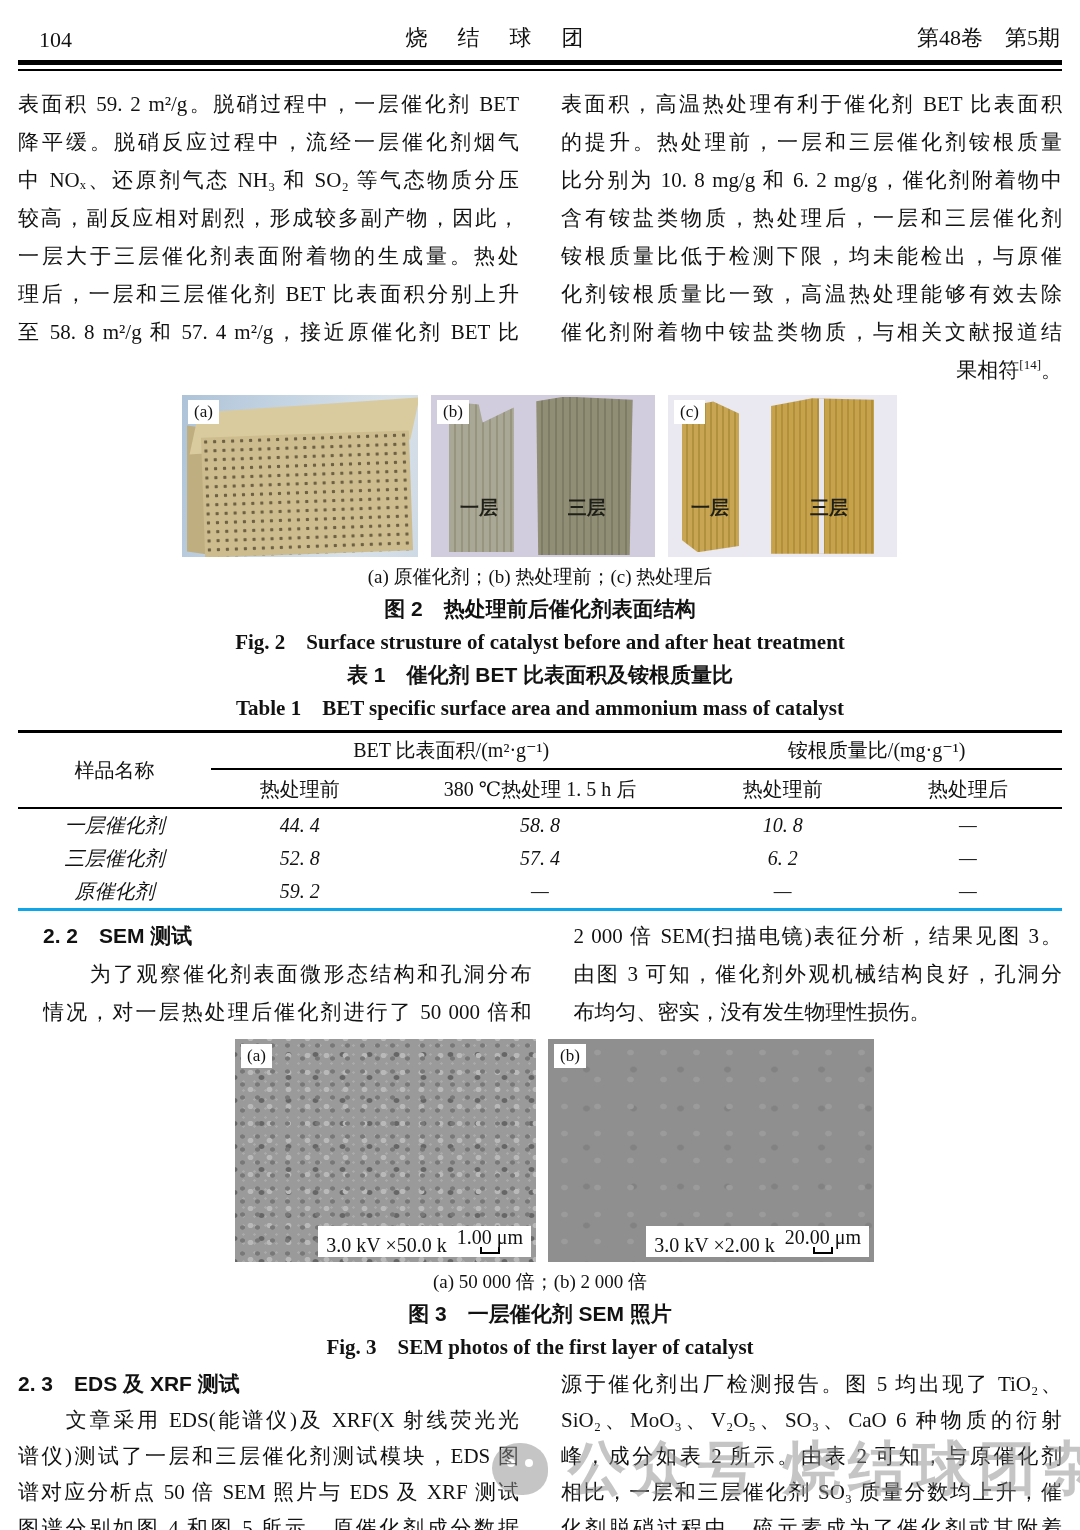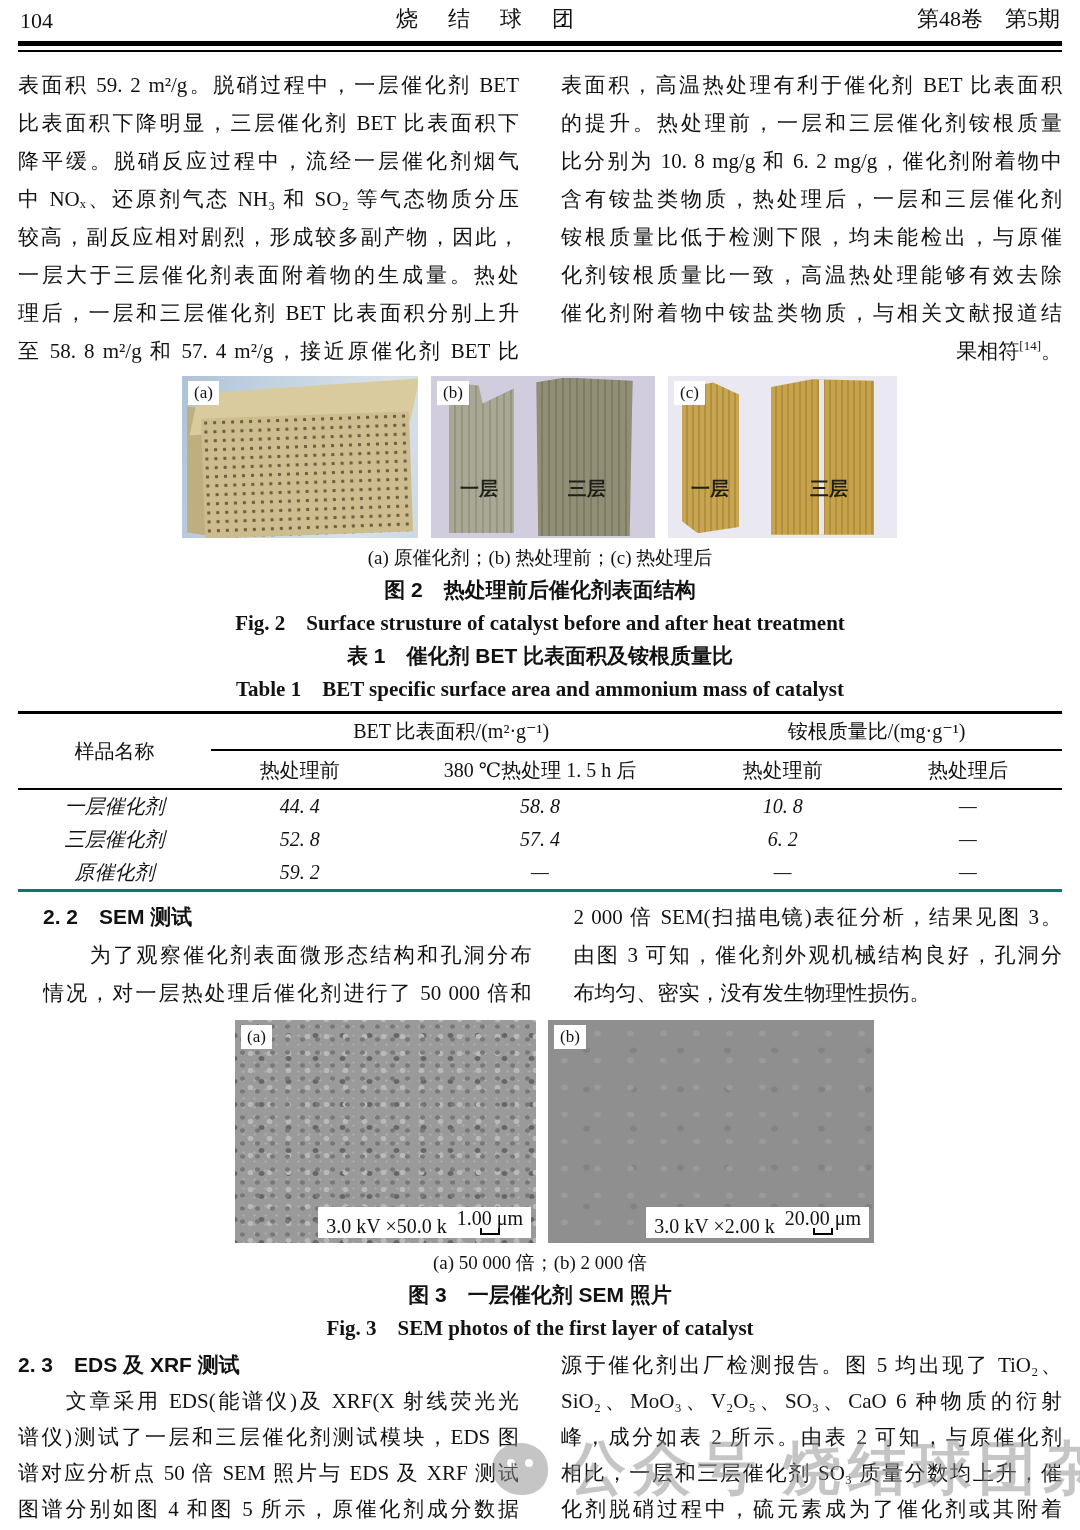--- a/index.html
+++ b/index.html
@@ -1,20 +1,20 @@
 <!DOCTYPE html>
 <html><head>
 <meta charset="utf-8">
 <style>
   html,body{margin:0;padding:0;background:#e8e8e8;}
   .page{position:relative;width:1080px;height:1530px;background:#ffffff;margin:0 auto;
         overflow:hidden;font-family:"Liberation Serif","DejaVu Serif",serif;color:#121212;}
   
   .hdr{display:flex;justify-content:space-between;align-items:flex-end;
-       padding:4px 20px 5px 20px;font-size:22px;}
+       padding:23px 20px 5px 20px;font-size:22px;margin-left:19px;}
   .hdr .jtitle{letter-spacing:30px;text-indent:30px;}
   .rule-thick{height:5px;background:#000;margin:2px 18px 0 18px;}
   .rule-thin{height:2px;background:#000;margin:4px 18px 0 18px;}
   
   .twocol{display:flex;gap:42px;padding:0 18px;margin-top:14px;}
   .twocol .col{flex:1;min-width:0;}
   .line{font-size:21px;line-height:38px;height:38px;white-space:nowrap;
         text-align:justify;text-align-last:justify;overflow:hidden;}
   .col .nojust,.nojust{text-align:right;text-align-last:auto;}
   .shortlast .line:last-child{text-align:left;text-align-last:auto;}
@@ -50,21 +50,21 @@
       background:linear-gradient(90deg,transparent 0 47%,#e8e6ee 47% 51%,transparent 51%),
                  repeating-linear-gradient(90deg,#c6a24a 0 4px,#b28f3c 4px 6px);
       clip-path:polygon(0 5%,40% 0,100% 1%,100% 100%,0 100%);}
   .strip-label{position:absolute;font-size:19px;font-weight:700;color:#20201a;z-index:5;}
   
   .cap-sub{font-size:19px;text-align:center;margin-top:7px;}
   .cap-zh{font-family:"Liberation Sans","DejaVu Sans",sans-serif;font-weight:700;
           font-size:21px;text-align:center;margin-top:5px;}
   .cap-en{font-weight:700;font-size:21px;text-align:center;margin-top:5px;}
   
-  .t1{margin:8px 18px 0 18px;border-top:3px solid #000;border-bottom:3px solid #0f766e;font-size:20px;}
+  .t1{margin:8px 18px 0 18px;border-top:3px solid #000;border-bottom:3px solid #0ea5e9;font-size:20px;}
   .t1-header{position:relative;border-bottom:2px solid #000;}
   .t1-grouprow{display:grid;grid-template-columns:18.5% 46% 35.5%;height:37px;line-height:34px;}
   .t1-group{text-align:center;border-bottom:2px solid #000;}
   .t1-subrow{display:grid;grid-template-columns:18.5% 17% 29% 17.5% 18%;height:37px;line-height:38px;}
   .t1-sub{text-align:center;}
   .t1-sample{position:absolute;left:0;top:0;width:18.5%;height:100%;display:flex;
              align-items:center;justify-content:center;}
   .t1-row{display:grid;grid-template-columns:18.5% 17% 29% 17.5% 18%;height:33px;line-height:33px;}
   .t1-cell{text-align:center;font-style:italic;}
   
@@ -103,21 +103,20 @@
     <span>104</span>
     <span class="jtitle">烧结球团</span>
     <span>第48卷　第5期</span>
   </div>
   <div class="rule-thick"></div>
   <div class="rule-thin"></div>
 
   <div class="twocol">
     <div class="col">
         <div class="line">表面积 59. 2 m²/g。脱硝过程中，一层催化剂 BET</div>
-        <div class="line">比表面积下降明显，三层催化剂 BET 比表面积下</div>
         <div class="line">降平缓。脱硝反应过程中，流经一层催化剂烟气</div>
         <div class="line">中 NOₓ、还原剂气态 NH₃ 和 SO₂ 等气态物质分压</div>
         <div class="line">较高，副反应相对剧烈，形成较多副产物，因此，</div>
         <div class="line">一层大于三层催化剂表面附着物的生成量。热处</div>
         <div class="line">理后，一层和三层催化剂 BET 比表面积分别上升</div>
         <div class="line">至 58. 8 m²/g 和 57. 4 m²/g，接近原催化剂 BET 比</div>
       </div>
     <div class="col">
       <div>
           <div class="line">表面积，高温热处理有利于催化剂 BET 比表面积</div>

